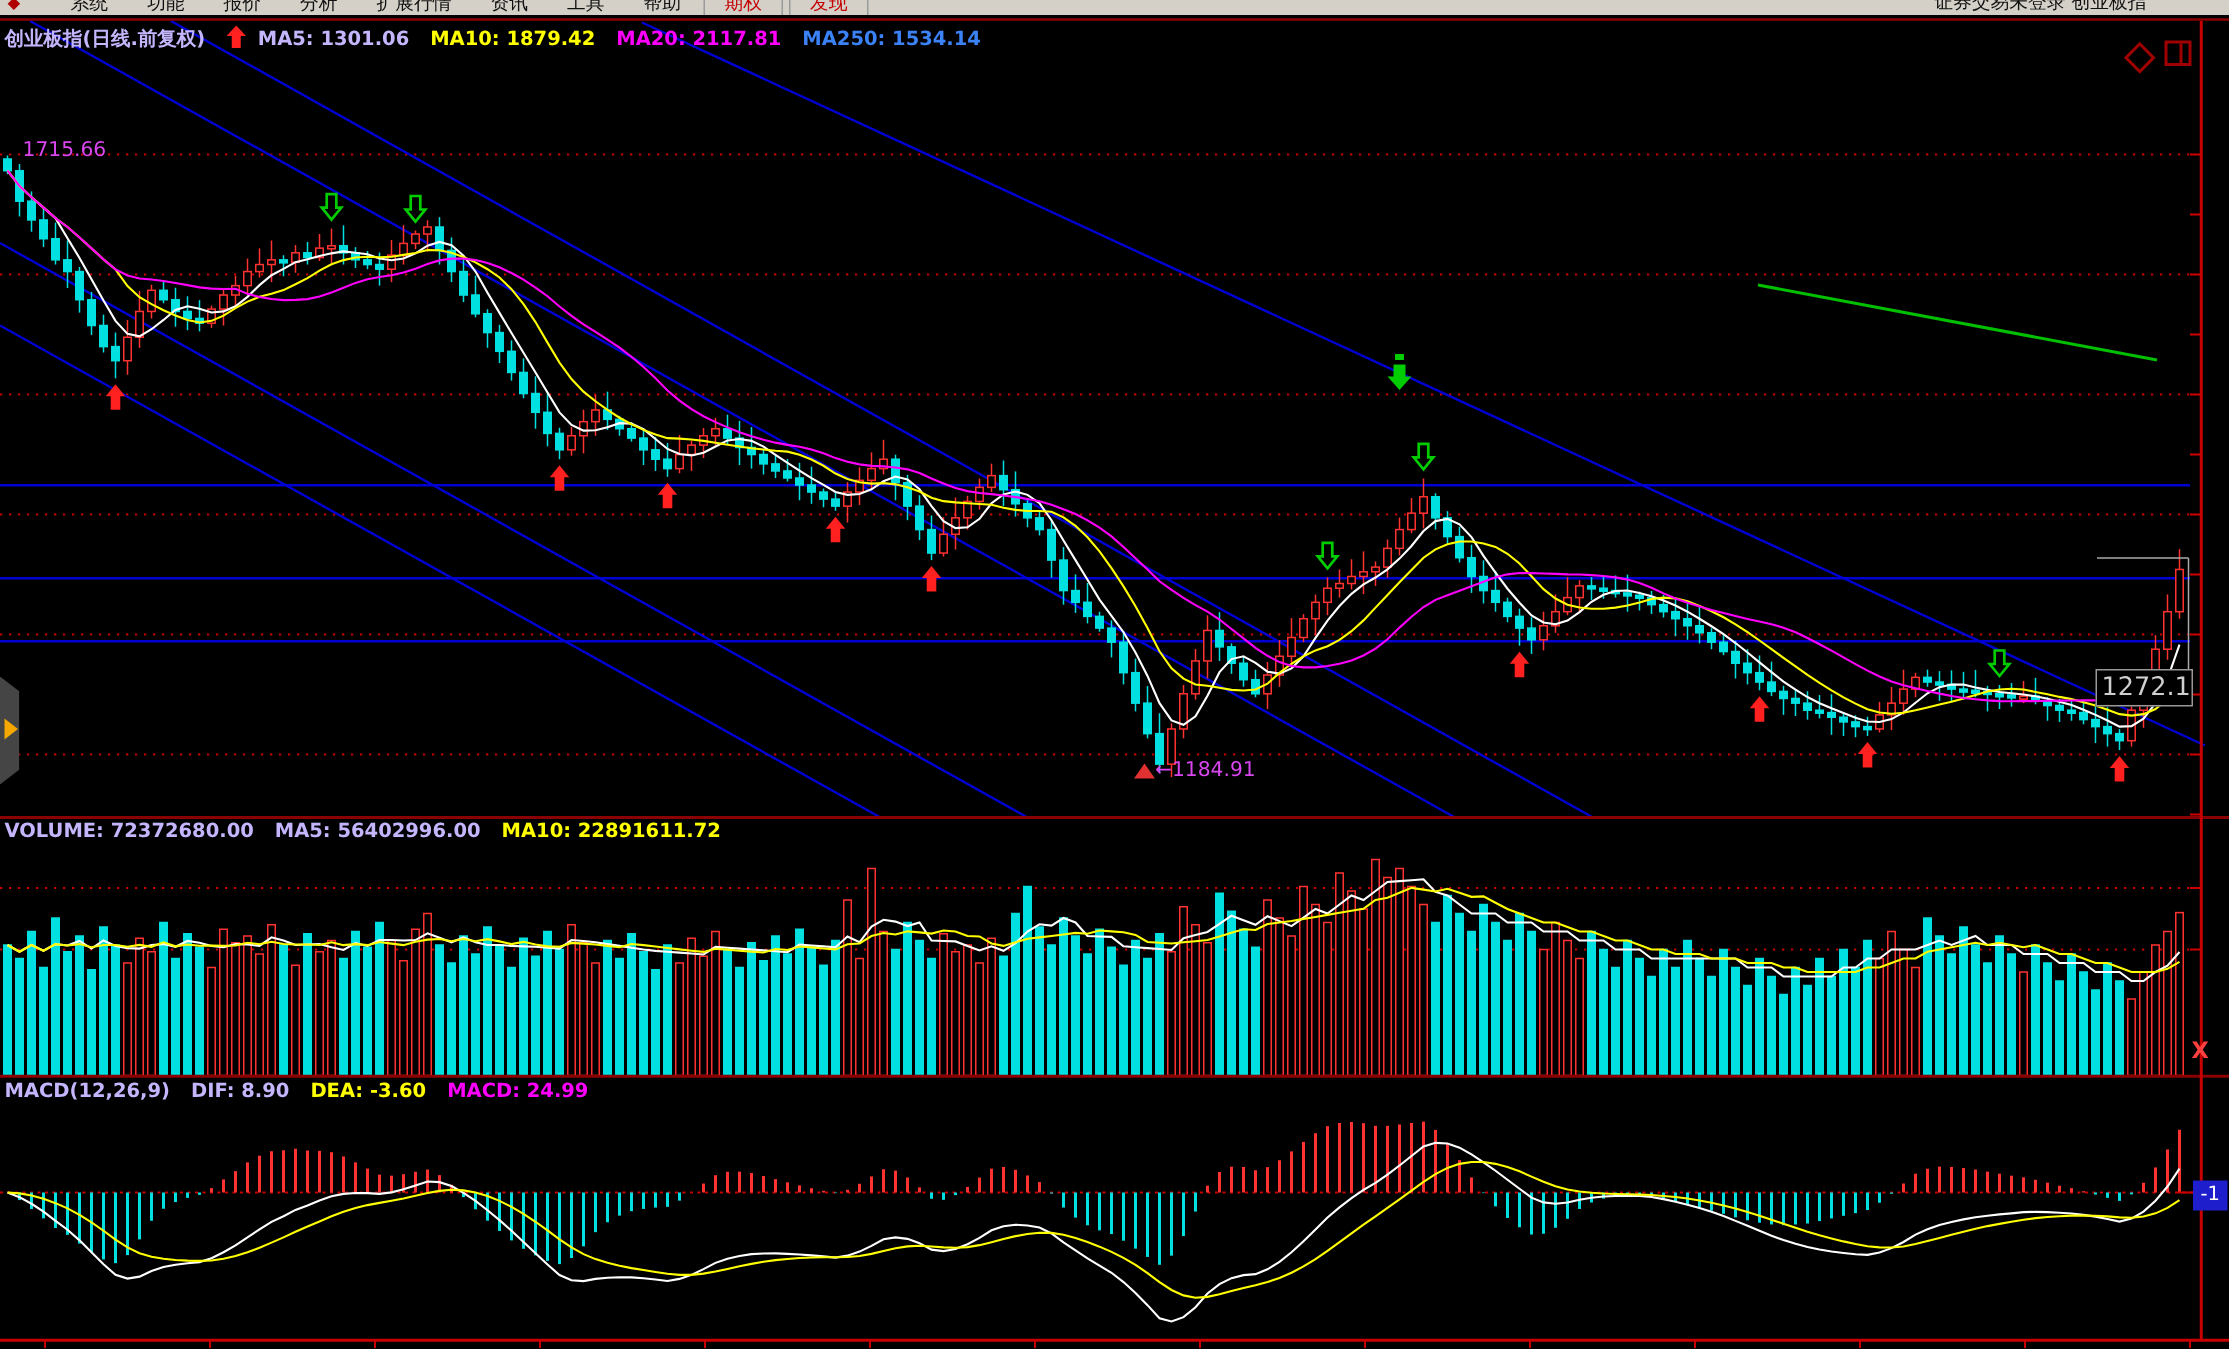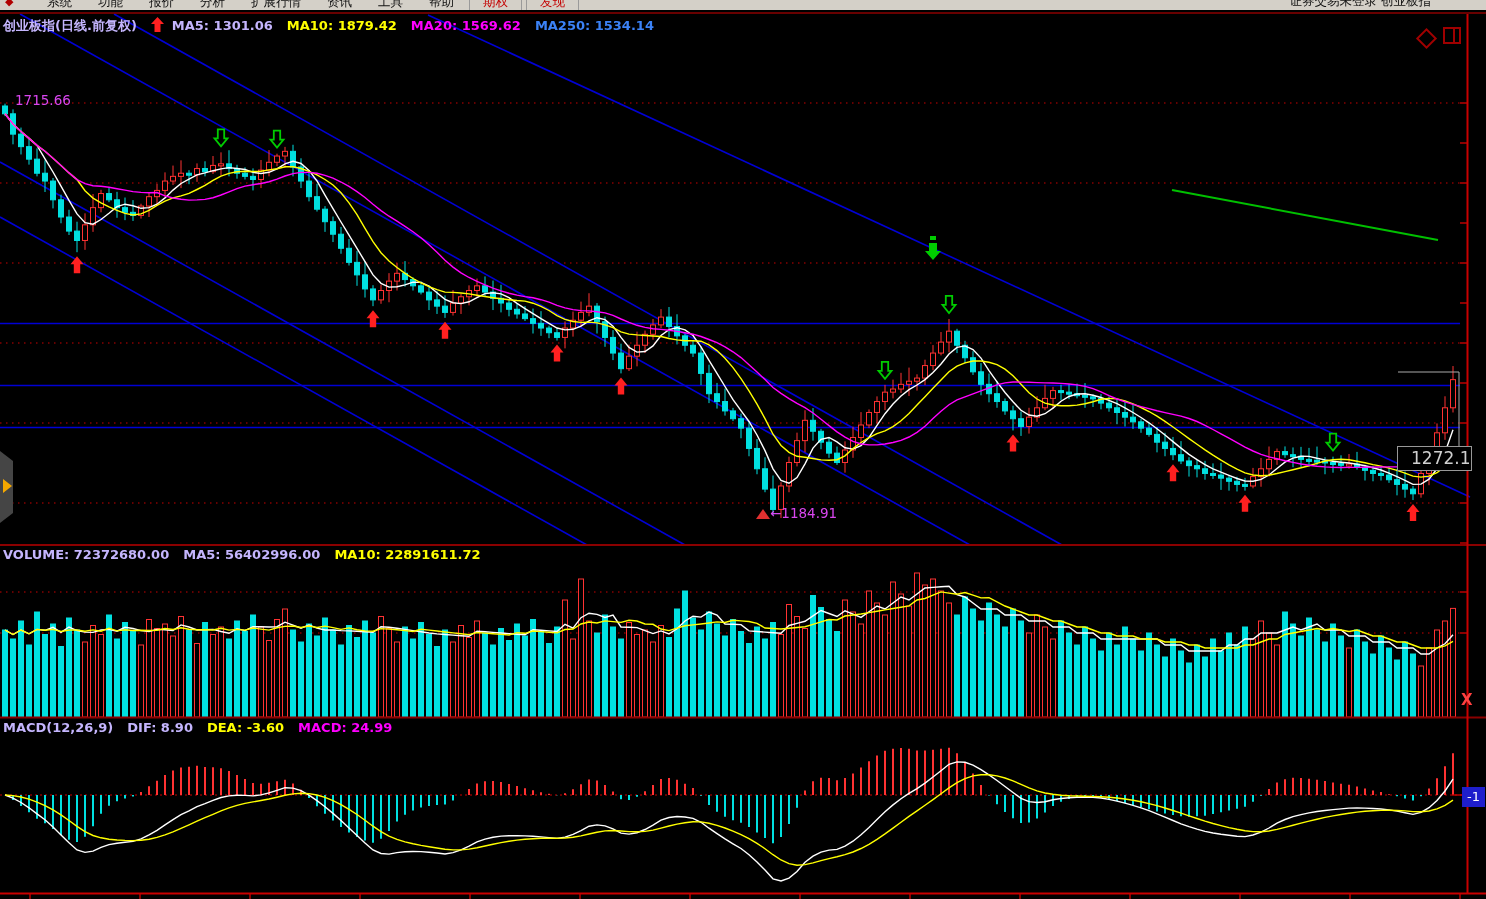--- a/index.html
+++ b/index.html
@@ -20,21 +20,21 @@
   .w{color:#c4b5fd;} .y{color:#ffff00;} .m{color:#ff00ff;} .g{color:#3b82f6;}
   #title-row{left:3px;top:17px;}
   #vol-row{left:3px;top:547px;}
   #macd-row{left:3px;top:720px;}
   .px-label{position:absolute;color:#d946ef;font-size:13.5px;white-space:nowrap;}
   #high-label{left:15px;top:92px;}
   #low-label{left:770px;top:505px;}
   #low-marker{position:absolute;left:756px;top:509px;width:0;height:0;
     border-left:7px solid transparent;border-right:7px solid transparent;border-bottom:10px solid #e03030;}
   #last-box{position:absolute;left:1397px;top:446px;width:60px;height:23px;border:1px solid #989898;
-    background:#000;color:#cfcfcf;font-size:17px;line-height:23px;padding-left:13px;}
+    background:#000;color:#cfcfcf;font-size:17px;line-height:23px;padding-left:3px;}
   
   #corner-icons{position:absolute;left:1419px;top:27px;}
   #diamond-ic{display:inline-block;width:11px;height:11px;border:2px solid #a00000;transform:rotate(45deg);margin-right:9px;}
   #window-ic{display:inline-block;width:14px;height:13px;border:2px solid #a00000;vertical-align:2px;position:relative;}
   #window-ic:after{content:"";position:absolute;left:8px;top:0;width:2px;height:13px;background:#a00000;}
   
   #close-x{position:absolute;left:1461px;top:691px;color:#ff4040;font-size:15px;font-weight:bold;}
   #axis-badge{position:absolute;left:1462px;top:787px;width:23px;height:20px;background:#1e1ecc;
     color:#fff;font-size:13px;line-height:20px;text-align:center;}
   
@@ -866,21 +866,21 @@
         <line x1="1020" y1="894" x2="1020" y2="899" stroke="#c80000" stroke-width="1.4"></line>
         <line x1="1130" y1="894" x2="1130" y2="899" stroke="#c80000" stroke-width="1.4"></line>
         <line x1="1240" y1="894" x2="1240" y2="899" stroke="#c80000" stroke-width="1.4"></line>
         <line x1="1350" y1="894" x2="1350" y2="899" stroke="#c80000" stroke-width="1.4"></line>
         <line x1="1460" y1="894" x2="1460" y2="899" stroke="#c80000" stroke-width="1.4"></line>
       </svg>
 
     <div id="title-row" class="hdr">
       <span class="w">创业板指(日线.前复权)</span><span style="margin-right:8px"><svg width="13" height="15" style="vertical-align:-2px">
             <path d="M6.5,0 L13,7 L9.5,7 L9.5,15 L3.5,15 L3.5,7 L0,7 Z" fill="#ff2020"></path>
-          </svg></span><span class="w">MA5: 1301.06</span><span class="y">MA10: 1879.42</span><span class="m">MA20: 1569.62</span><span class="g">MA250: 1534.14</span>
+          </svg></span><span class="w">MA5: 1301.06</span><span class="y">MA10: 1879.42</span><span class="m">MA20: 2117.81</span><span class="g">MA250: 1534.14</span>
     </div>
 
     <div id="corner-icons">
       <span id="diamond-ic"></span><span id="window-ic"></span>
     </div>
 
     <div id="high-label" class="px-label">1715.66</div>
     <div id="low-marker"></div>
     <div id="low-label" class="px-label">←1184.91</div>
     <div id="last-box">1272.1</div>

